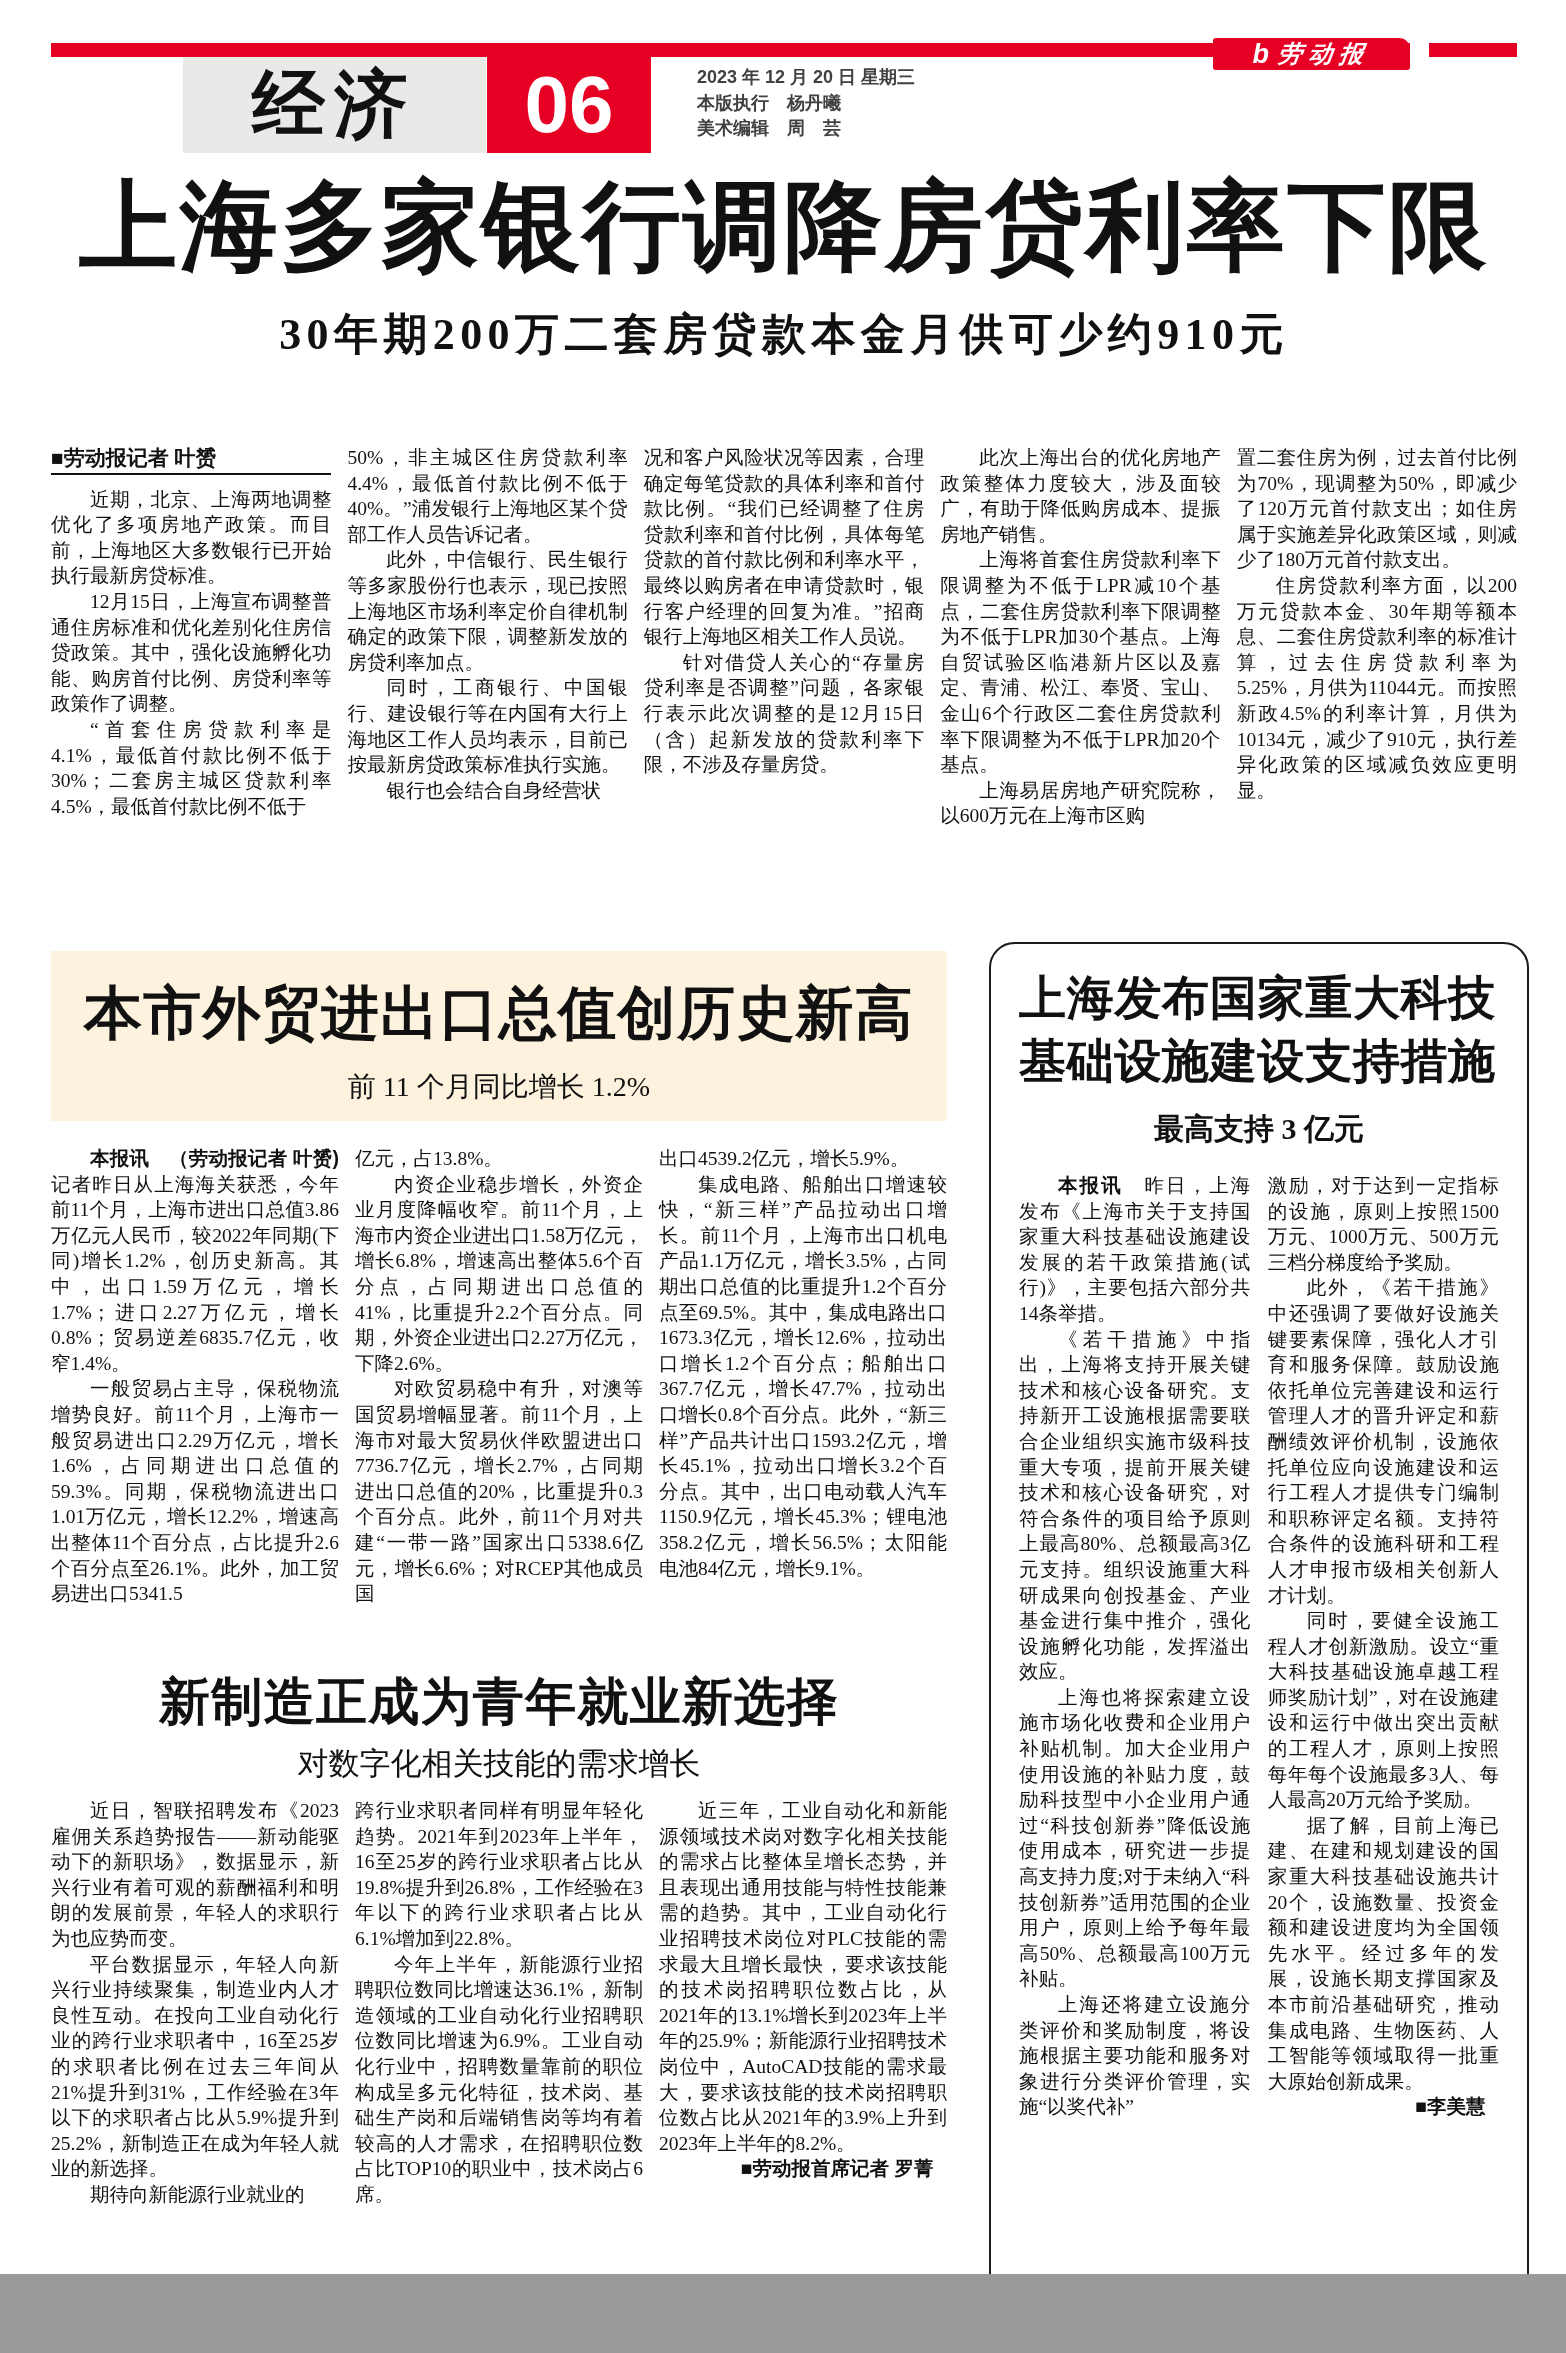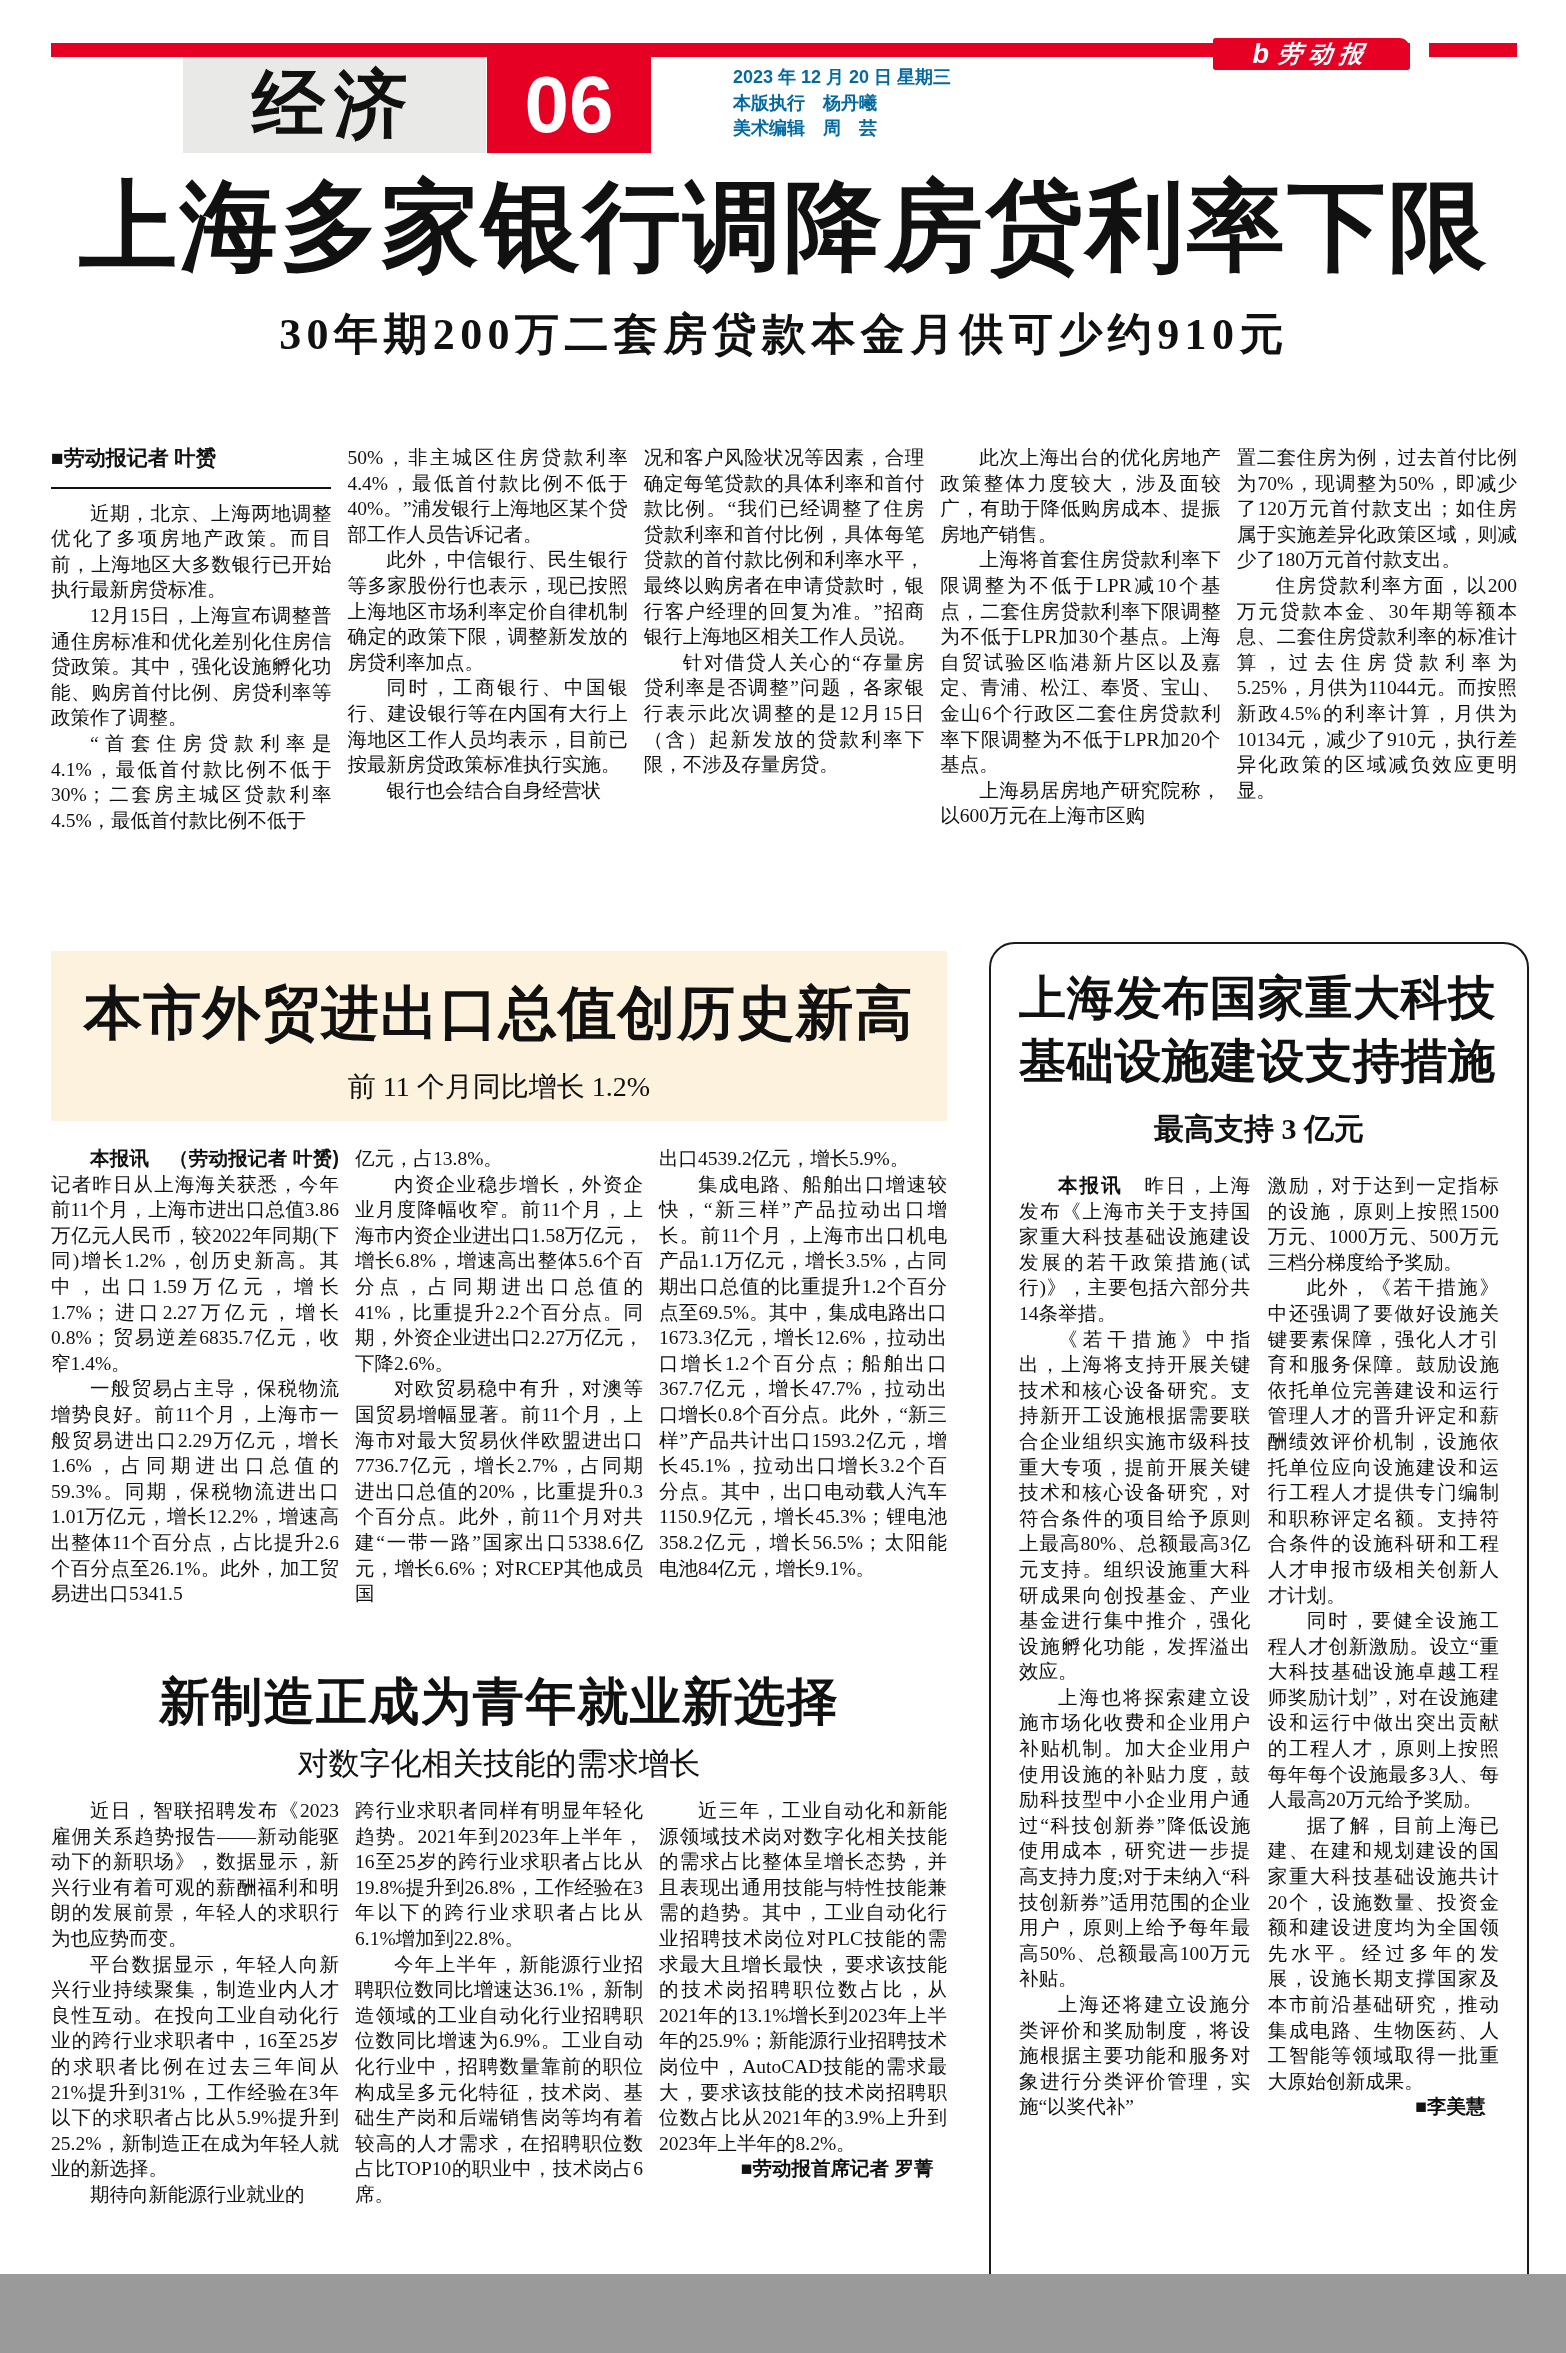--- a/index.html
+++ b/index.html
@@ -8,21 +8,21 @@
 
   
   .mast-bar{position:absolute;left:51px;top:43px;width:1466px;height:13.5px;background:var(--red);}
   .mast-section{position:absolute;left:183px;top:57px;width:303px;height:96px;background:#e9e9e7;
                 display:flex;align-items:center;justify-content:center;}
   .mast-section span{font-size:73px;font-weight:900;letter-spacing:9.4px;}
   .mast-page{position:absolute;left:487px;top:57px;width:164px;height:96px;background:var(--red);
              display:flex;align-items:center;justify-content:center;}
   .mast-page span{font-family:"Liberation Sans","DejaVu Sans",sans-serif;font-size:80px;font-weight:bold;color:#fff;}
   .mast-meta{position:absolute;left:697px;top:65px;font-family:"Liberation Sans","DejaVu Sans",sans-serif;
-             font-size:18px;font-weight:600;line-height:25.6px;color:#0369a1;margin-left:36px;}
+             font-size:18px;font-weight:600;line-height:25.6px;color:#404040;}
   .mast-logo{position:absolute;left:1213px;top:38px;width:197px;height:32px;background:var(--red);
              border-radius:2.7px 10.8px 2.7px 2.7px;display:flex;align-items:center;justify-content:center;gap:9.4px;}
   .logo-b{font-family:"Liberation Sans","DejaVu Sans",sans-serif;font-weight:bold;font-style:italic;
           font-size:27px;color:#fff;line-height:1;}
   .logo-name{font-style:italic;font-weight:bold;font-size:24px;color:#fff;letter-spacing:6.7px;
              transform:skewX(-8deg);}
   .mast-logo-gap{position:absolute;left:1410px;top:38px;width:19px;height:32px;background:#fff;}
 
   
   .headline1{position:absolute;left:51px;top:174px;width:1466px;margin:0;text-align:center;
@@ -31,21 +31,21 @@
             font-size:44px;font-weight:900;letter-spacing:5.4px;}
 
   
   .cols{position:absolute;display:flex;gap:16px;overflow:hidden;}
   .cols .col{flex:1 1 0;font-size:19.5px;line-height:25.6px;}
   .para{margin:0;text-indent:2em;text-align:justify;text-justify:inter-character;}
   .para.cont{text-indent:0;}
   .para.right{text-indent:0;text-align:right;font-family:"Liberation Sans","DejaVu Sans",sans-serif;
               font-weight:bold;padding-right:13.5px;}
   .para.reporter{text-indent:0;font-family:"Liberation Sans","DejaVu Sans",sans-serif;font-weight:bold;
-                 font-size:21px;border-bottom:2px solid #111;padding-bottom:16px;margin-bottom:12px;}
+                 font-size:21px;border-bottom:2px solid #111;padding-bottom:2px;margin-bottom:12px;}
   .para b{font-family:"Liberation Sans","DejaVu Sans",sans-serif;font-weight:700;}
 
   .body1{left:51px;top:445px;width:1466px;height:455px;}
 
   
   .trade-head{position:absolute;left:51px;top:951px;width:896px;height:170px;background:#fcf2dd;
               text-align:center;}
   .trade-head h2{margin:24px 0 0 0;font-size:58px;font-weight:900;letter-spacing:1.3px;}
   .trade-sub{margin-top:15px;font-size:28px;}
   .body2{left:51px;top:1146px;width:896px;height:520px;}

